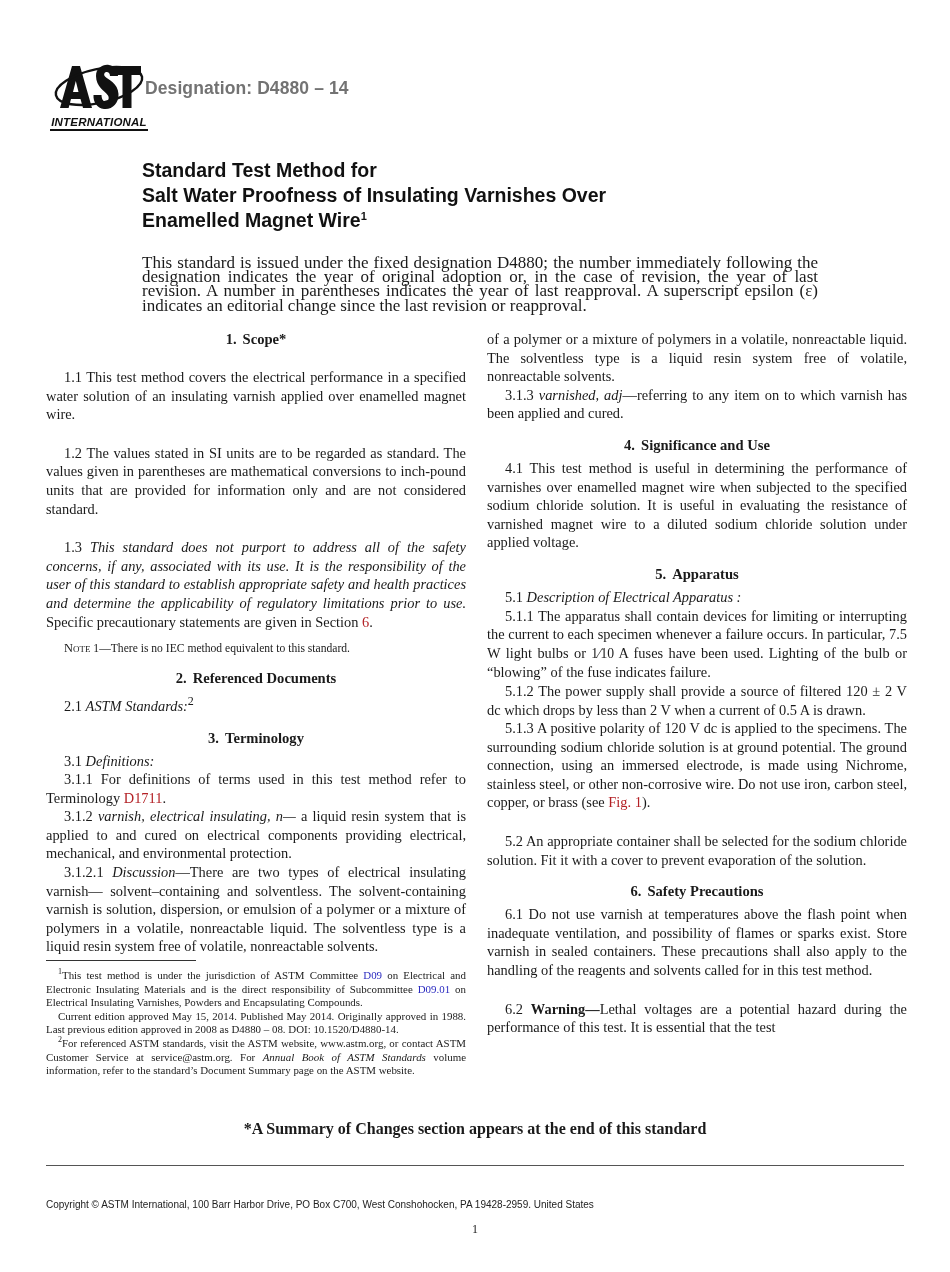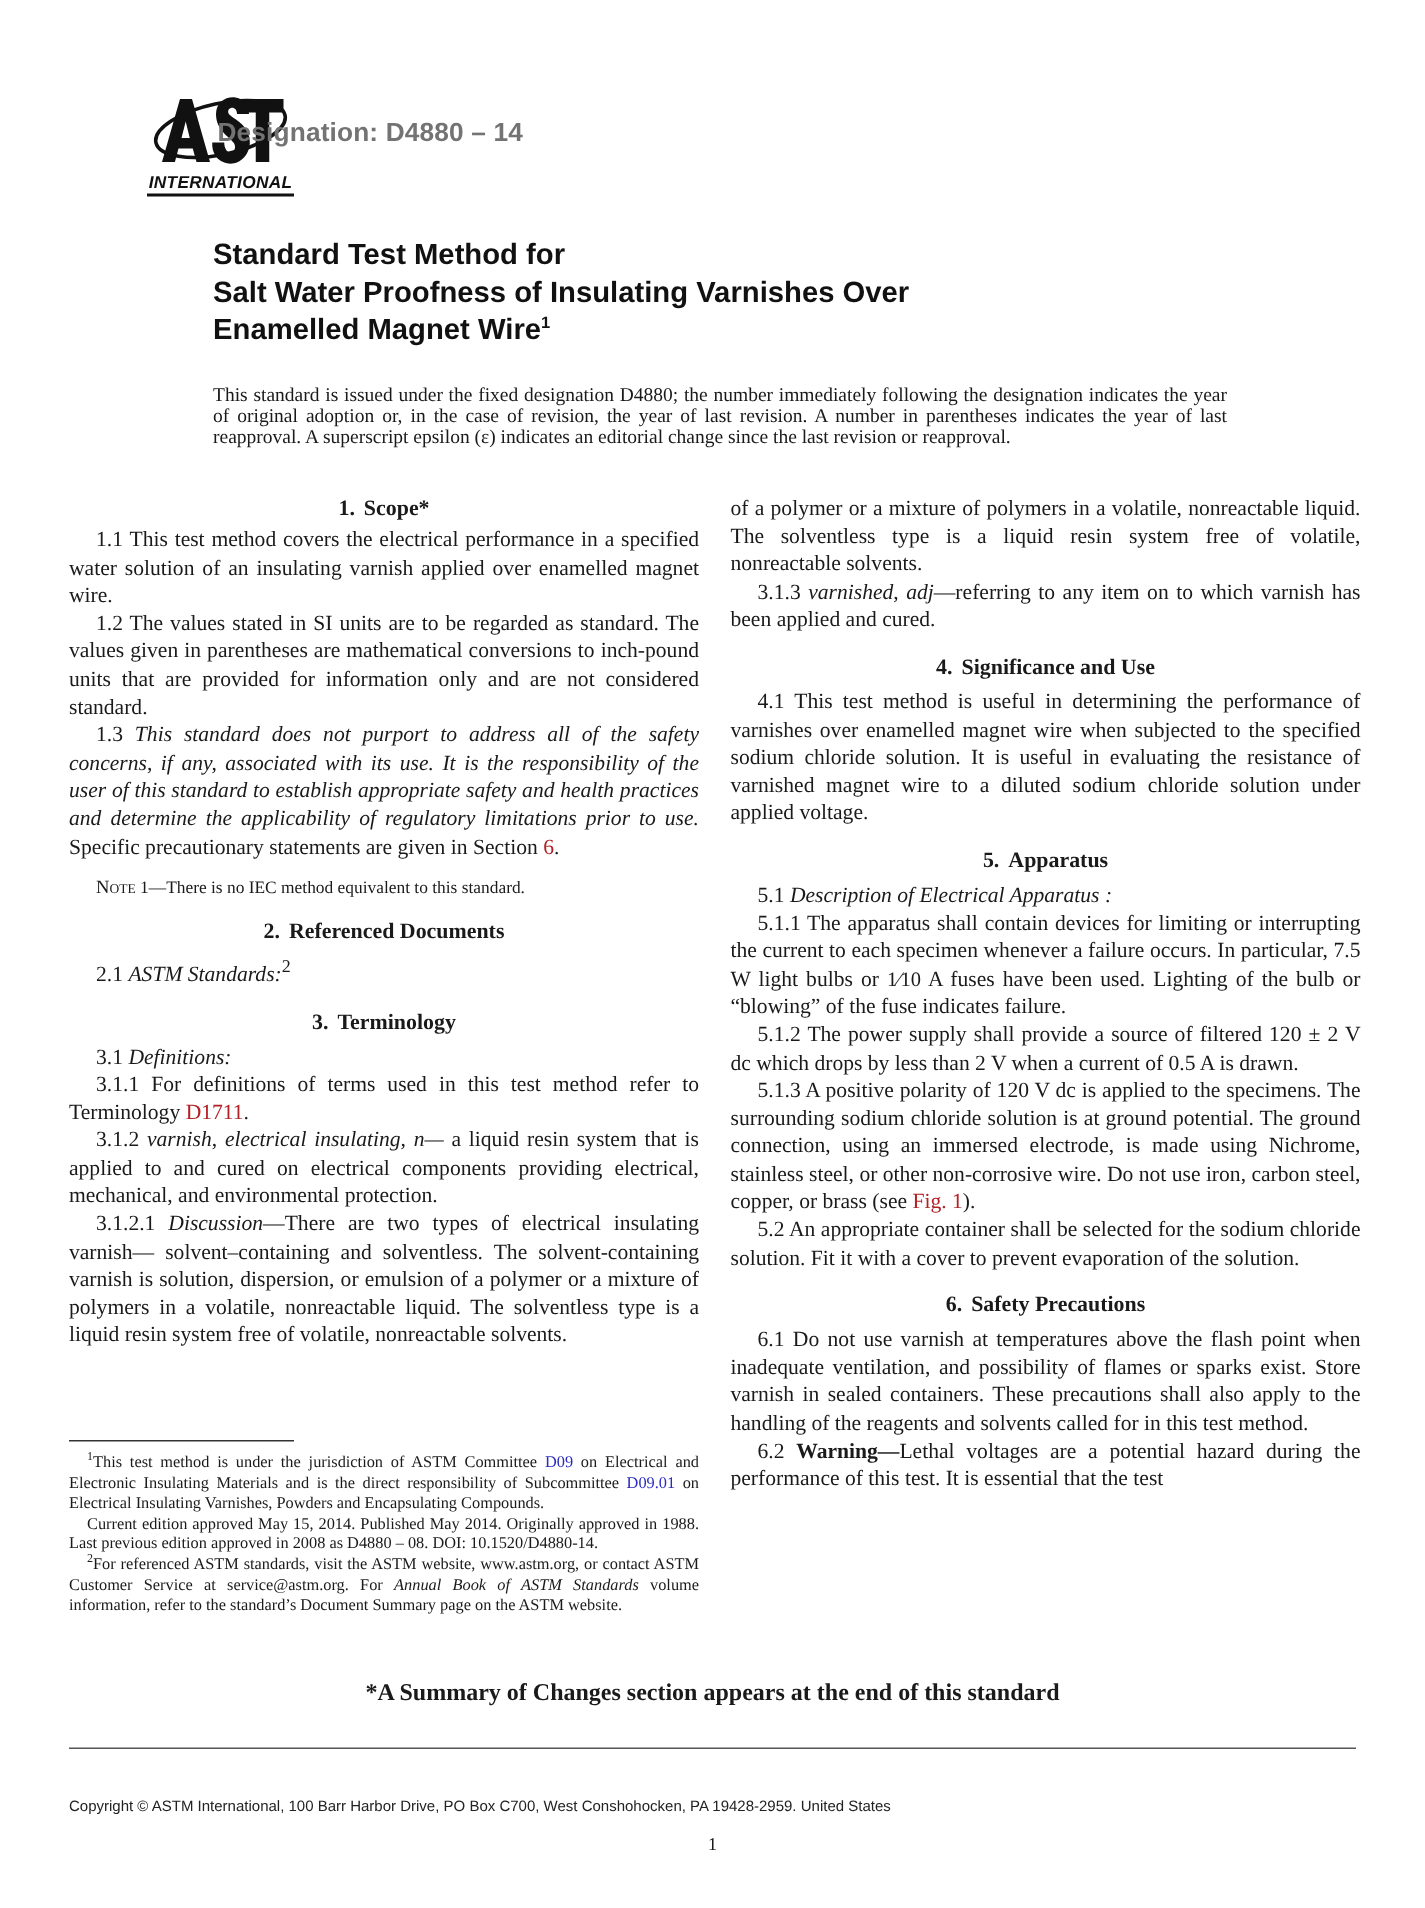--- a/index.html
+++ b/index.html
@@ -28,21 +28,20 @@
     top: 58px;
     width: 850px;
     height: 86px;
   }
   .logo-block {
     position: absolute;
     left: 0;
     top: 0;
     width: 98px;
     height: 80px;
-    margin-left: 48px;
   }
   .logo-mark {
     position: absolute;
     left: 2px;
     top: 0;
     width: 94px;
     height: 62px;
   }
   .logo-intl {
     position: absolute;
@@ -90,21 +89,21 @@
     vertical-align: super;
     line-height: 0;
   }
 
   
   .preamble {
     position: absolute;
     left: 142px;
     top: 256px;
     width: 676px;
-    font-size: 13px;
+    font-size: 17px;
     line-height: 14.2px;
     text-align: justify;
     color: #1a1a1a;
   }
 
   
   .col {
     position: absolute;
     top: 330px;
     width: 420px;
@@ -125,21 +124,21 @@
     line-height: 18px;
   }
   h2.sec:first-child { margin-top: 0; }
   .sec-num { margin-right: 6px; }
 
   p.para {
     margin: 0;
     text-indent: 18px;
     text-align: justify;
   }
-  p.gap { margin-top: 0; }
+  p.gap { margin-top: 20px; }
 
   .it { font-style: italic; }
   .bd { font-weight: bold; }
   .lnk-red  { color: #b32025; }
   .lnk-blue { color: #2222cc; }
   .lnk-navy { color: #2a2ac0; }
 
   .note {
     margin: 10px 0 0 0;
     font-size: 11.6px;

